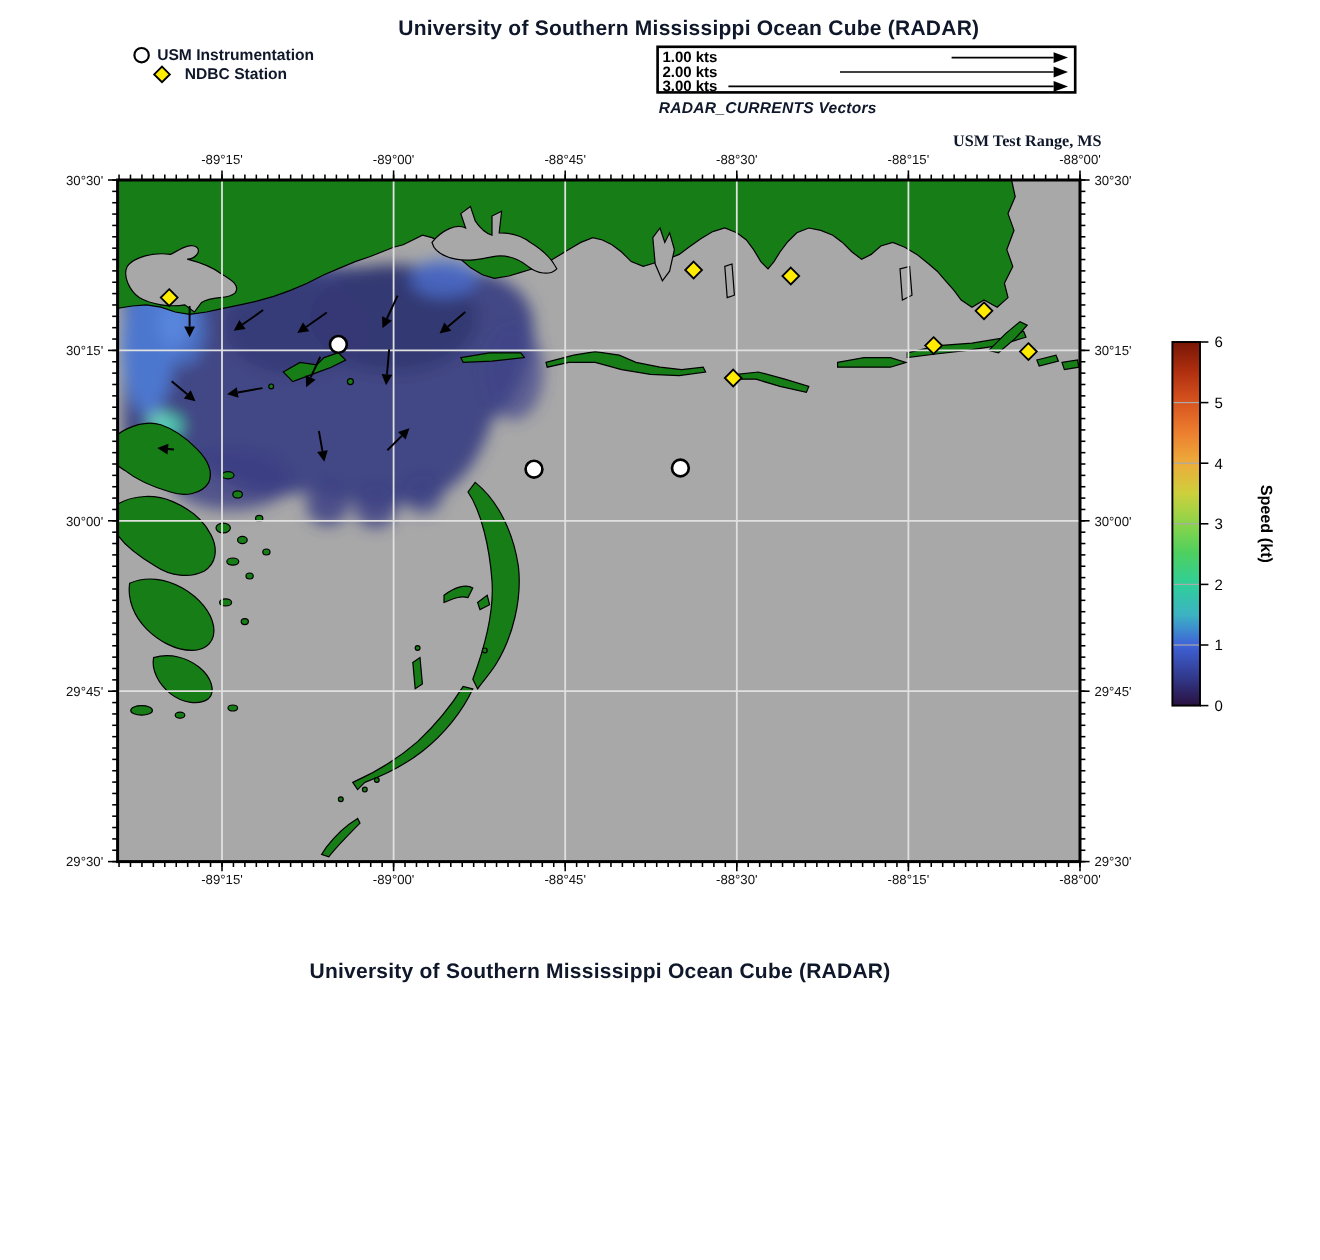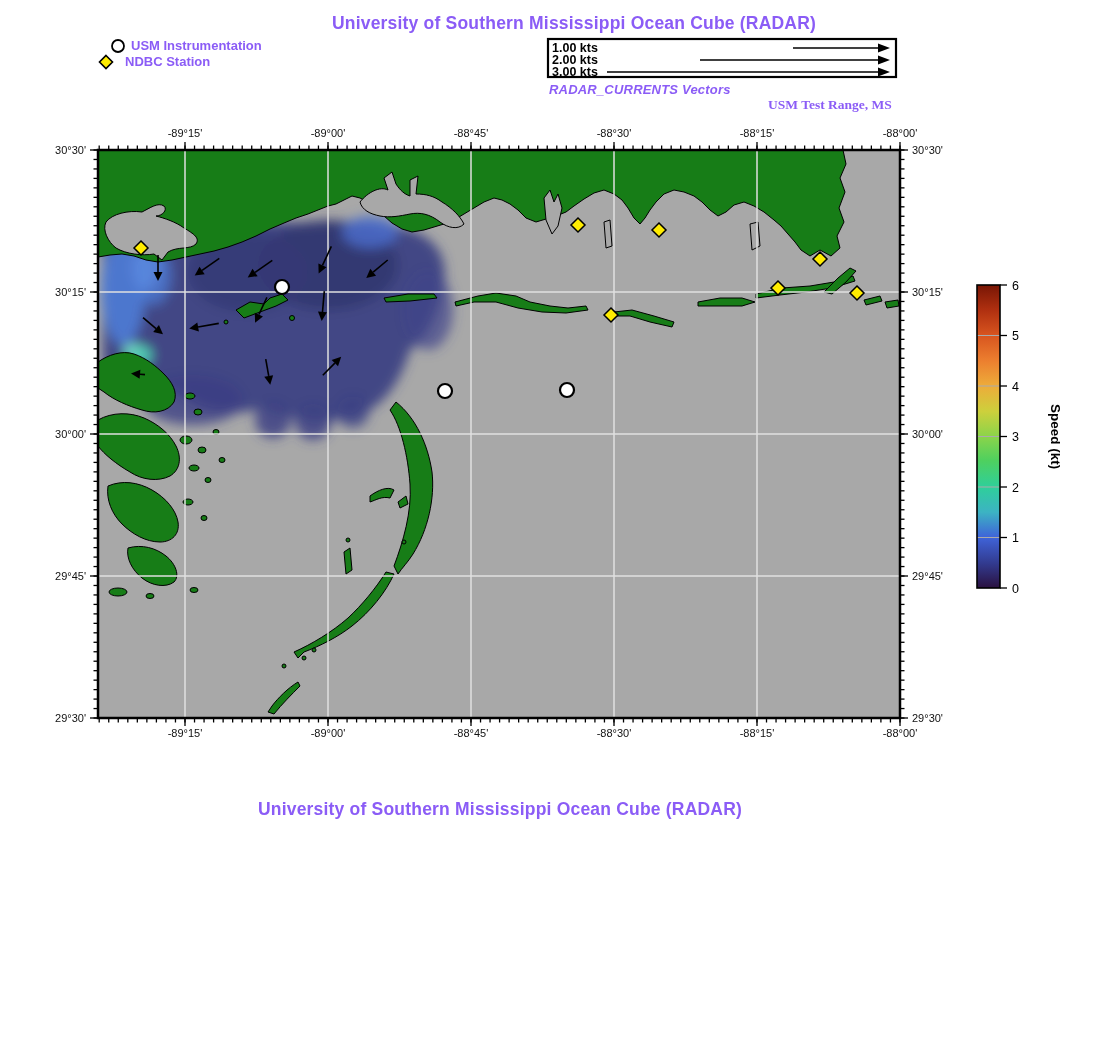--- a/index.html
+++ b/index.html
@@ -1,17 +1,17 @@
 <!DOCTYPE html>
 <html><head>
 <meta charset="utf-8">
 <style>
   html,body{margin:0;padding:0;background:#fff;}
   #page{position:relative;width:1100px;height:1050px;background:#ffffff;overflow:hidden;
-        font-family:"Liberation Sans",sans-serif;color:#8b5cf6;}
+        font-family:"Liberation Sans",sans-serif;color:#0f172a;}
   .abs{position:absolute;}
   .title{font-weight:bold;font-size:17.5px;text-align:center;letter-spacing:0.2px;}
   .legend-row{position:absolute;display:flex;align-items:flex-end;gap:5px;height:16px;}
   .legend-label{font-weight:bold;font-size:13px;line-height:16px;}
   .subtitle{font-family:"Liberation Serif",serif;font-weight:bold;font-size:17px;text-align:center;}
   .range-label{font-family:"Liberation Serif",serif;font-weight:bold;font-size:13.5px;}
   .vec-caption{font-weight:bold;font-size:13px;letter-spacing:0.2px;font-style:italic;}
   svg text{font-family:"Liberation Sans",sans-serif;}
   .ticklabel{font-size:11px;fill:#111;}
   .cbarnum{font-size:12.5px;fill:#000;}
@@ -22,30 +22,30 @@
 <div id="page">
 
   <div class="abs title" style="left:98px;top:13px;width:952px;">University of Southern Mississippi Ocean Cube (RADAR)</div>
 
   <div class="legend-row" style="left:110px;top:38px;">
     <svg width="16" height="16">
       <circle cx="8" cy="8" r="6" fill="#ffffff" stroke="#000" stroke-width="1.8"></circle>
     </svg>
     <span class="legend-label">USM Instrumentation</span>
   </div>
-  <div class="legend-row" style="left:98px;top:54px;gap:11px;">
+  <div class="legend-row" style="left:127px;top:54px;gap:11px;">
     <svg width="16" height="16">
       <polygon points="8,1.5 14.5,8 8,14.5 1.5,8" fill="#ffec00" stroke="#000" stroke-width="1.6"></polygon>
     </svg>
     <span class="legend-label">NDBC Station</span>
   </div>
 
   <div class="abs vec-caption" style="left:549px;top:82px;">RADAR_CURRENTS Vectors</div>
 
-  <div class="abs range-label" style="left:768px;top:97px;width:150px;">USM Test Range, MS</div>
+  <div class="abs range-label" style="left:768px;top:110px;width:150px;text-align:right;">USM Test Range, MS</div>
 
   <svg id="fig" class="abs" style="left:0;top:0;" width="1100" height="1050">
     <defs>
       <clipPath id="mapclip">
           <rect x="0" y="0" width="802" height="568"></rect>
         </clipPath>
       <filter id="blobblur" x="-20%" y="-20%" width="140%" height="140%">
         <feGaussianBlur stdDeviation="6"></feGaussianBlur>
       </filter>
     <linearGradient id="cbgrad" x1="0" y1="1" x2="0" y2="0">

